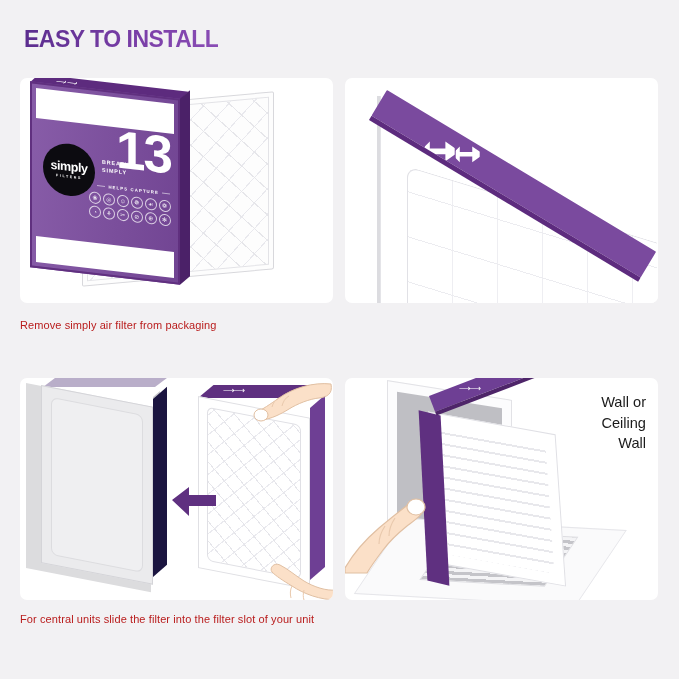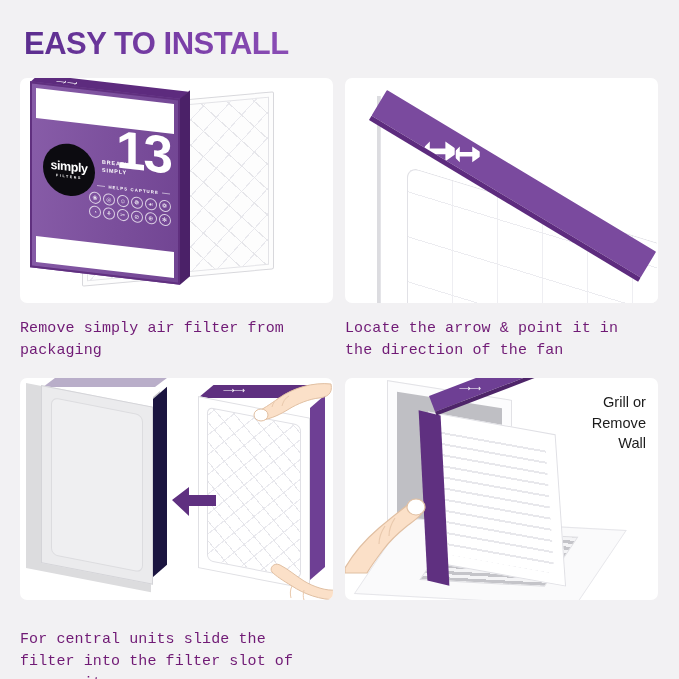--- a/index.html
+++ b/index.html
@@ -12,21 +12,21 @@
   #page {
     position: relative;
     width: 679px; height: 679px;
     background: #f2f1f3;
   }
 
   
   .page-title {
     position: absolute;
     left: 24px; top: 26px;
-    font-size: 31px;
+    font-size: 23px;
     font-weight: bold;
     letter-spacing: -0.5px;
     color: #6b2f9e;
     background: linear-gradient(100deg, #5b2d8e 0%, #7b3fa8 60%, #8a4db5 100%);
     -webkit-background-clip: text;
     background-clip: text;
     -webkit-text-fill-color: transparent;
     white-space: nowrap;
   }
 
@@ -49,28 +49,27 @@
     position: relative;
     width: 313px; height: 225px;
     background: #ffffff;
     border-radius: 7px;
     overflow: hidden;
   }
   .step-3 .card, .step-4 .card { height: 222px; }
 
   .caption {
     margin-top: 15px;
-    font-size: 15px;
+    font-size: 11px;
     line-height: 1.45;
-    color: #701a75;
+    color: #b91c1c;
     letter-spacing: 0.1px;
     width: 300px;
-    font-family: Liberation Mono, monospace;
-  }
-  .step-3 .caption, .step-4 .caption { margin-top: 29px; }
+  }
+  .step-3 .caption, .step-4 .caption { margin-top: 12px; }
 
   
   .p1-scene { position: absolute; inset: 0; }
   .p1-filter {
     position: absolute;
     left: 62px; top: 22px;
     width: 192px; height: 178px;
     background: #fdfdfd;
     border: 1px solid #d8d8dc;
     border-radius: 2px;
@@ -565,21 +564,20 @@
                 <span class="p2-a2">
                   <svg width="24" height="24" viewBox="0 0 30 30">
                     <path d="M29 1 L12 4 L17 9 L6 20 L1 15 L1 29 L15 29 L10 24 L21 13 L26 18 Z" fill="#ffffff" transform="rotate(45 15 15)"></path>
                   </svg>
                 </span>
               </div>
             </div>
           </div>
         </div>
       </div>
-      <p class="caption">Locate the arrow &amp; point it in the direction of the fan</p>
     </div>
 
     <div class="step step-3">
       <div class="card">
         <div class="p3-scene">
 
           <div class="p3-unit">
             <div class="p3-unit-back"></div>
             <div class="p3-unit-toplip"></div>
             <div class="p3-unit-face"></div>
@@ -652,22 +650,22 @@
                        C70 24 78 26 78 33 C78 39 70 44 62 50
                        C52 58 44 66 38 74 C32 82 26 90 22 97
                        L0 97 Z" fill="#fbe0c8" stroke="#e0bfa2" stroke-width="1.2"></path>
               <path d="M40 50 C36 56 34 62 34 68" fill="none" stroke="#e9c9ad" stroke-width="1.2"></path>
               <path d="M50 42 C46 48 44 54 44 60" fill="none" stroke="#e9c9ad" stroke-width="1.2"></path>
               <ellipse cx="71" cy="31" rx="9" ry="8" fill="#ffffff" stroke="#e0bfa2" stroke-width="1.2"></ellipse>
             </svg>
           </div>
 
           <div class="p4-label">
-            <div>Grill or</div>
-            <div>Remove</div>
+            <div>Wall or</div>
+            <div>Ceiling</div>
             <div>Wall</div>
           </div>
 
         </div>
       </div>
     </div>
 
   </div>
 </div>
 

